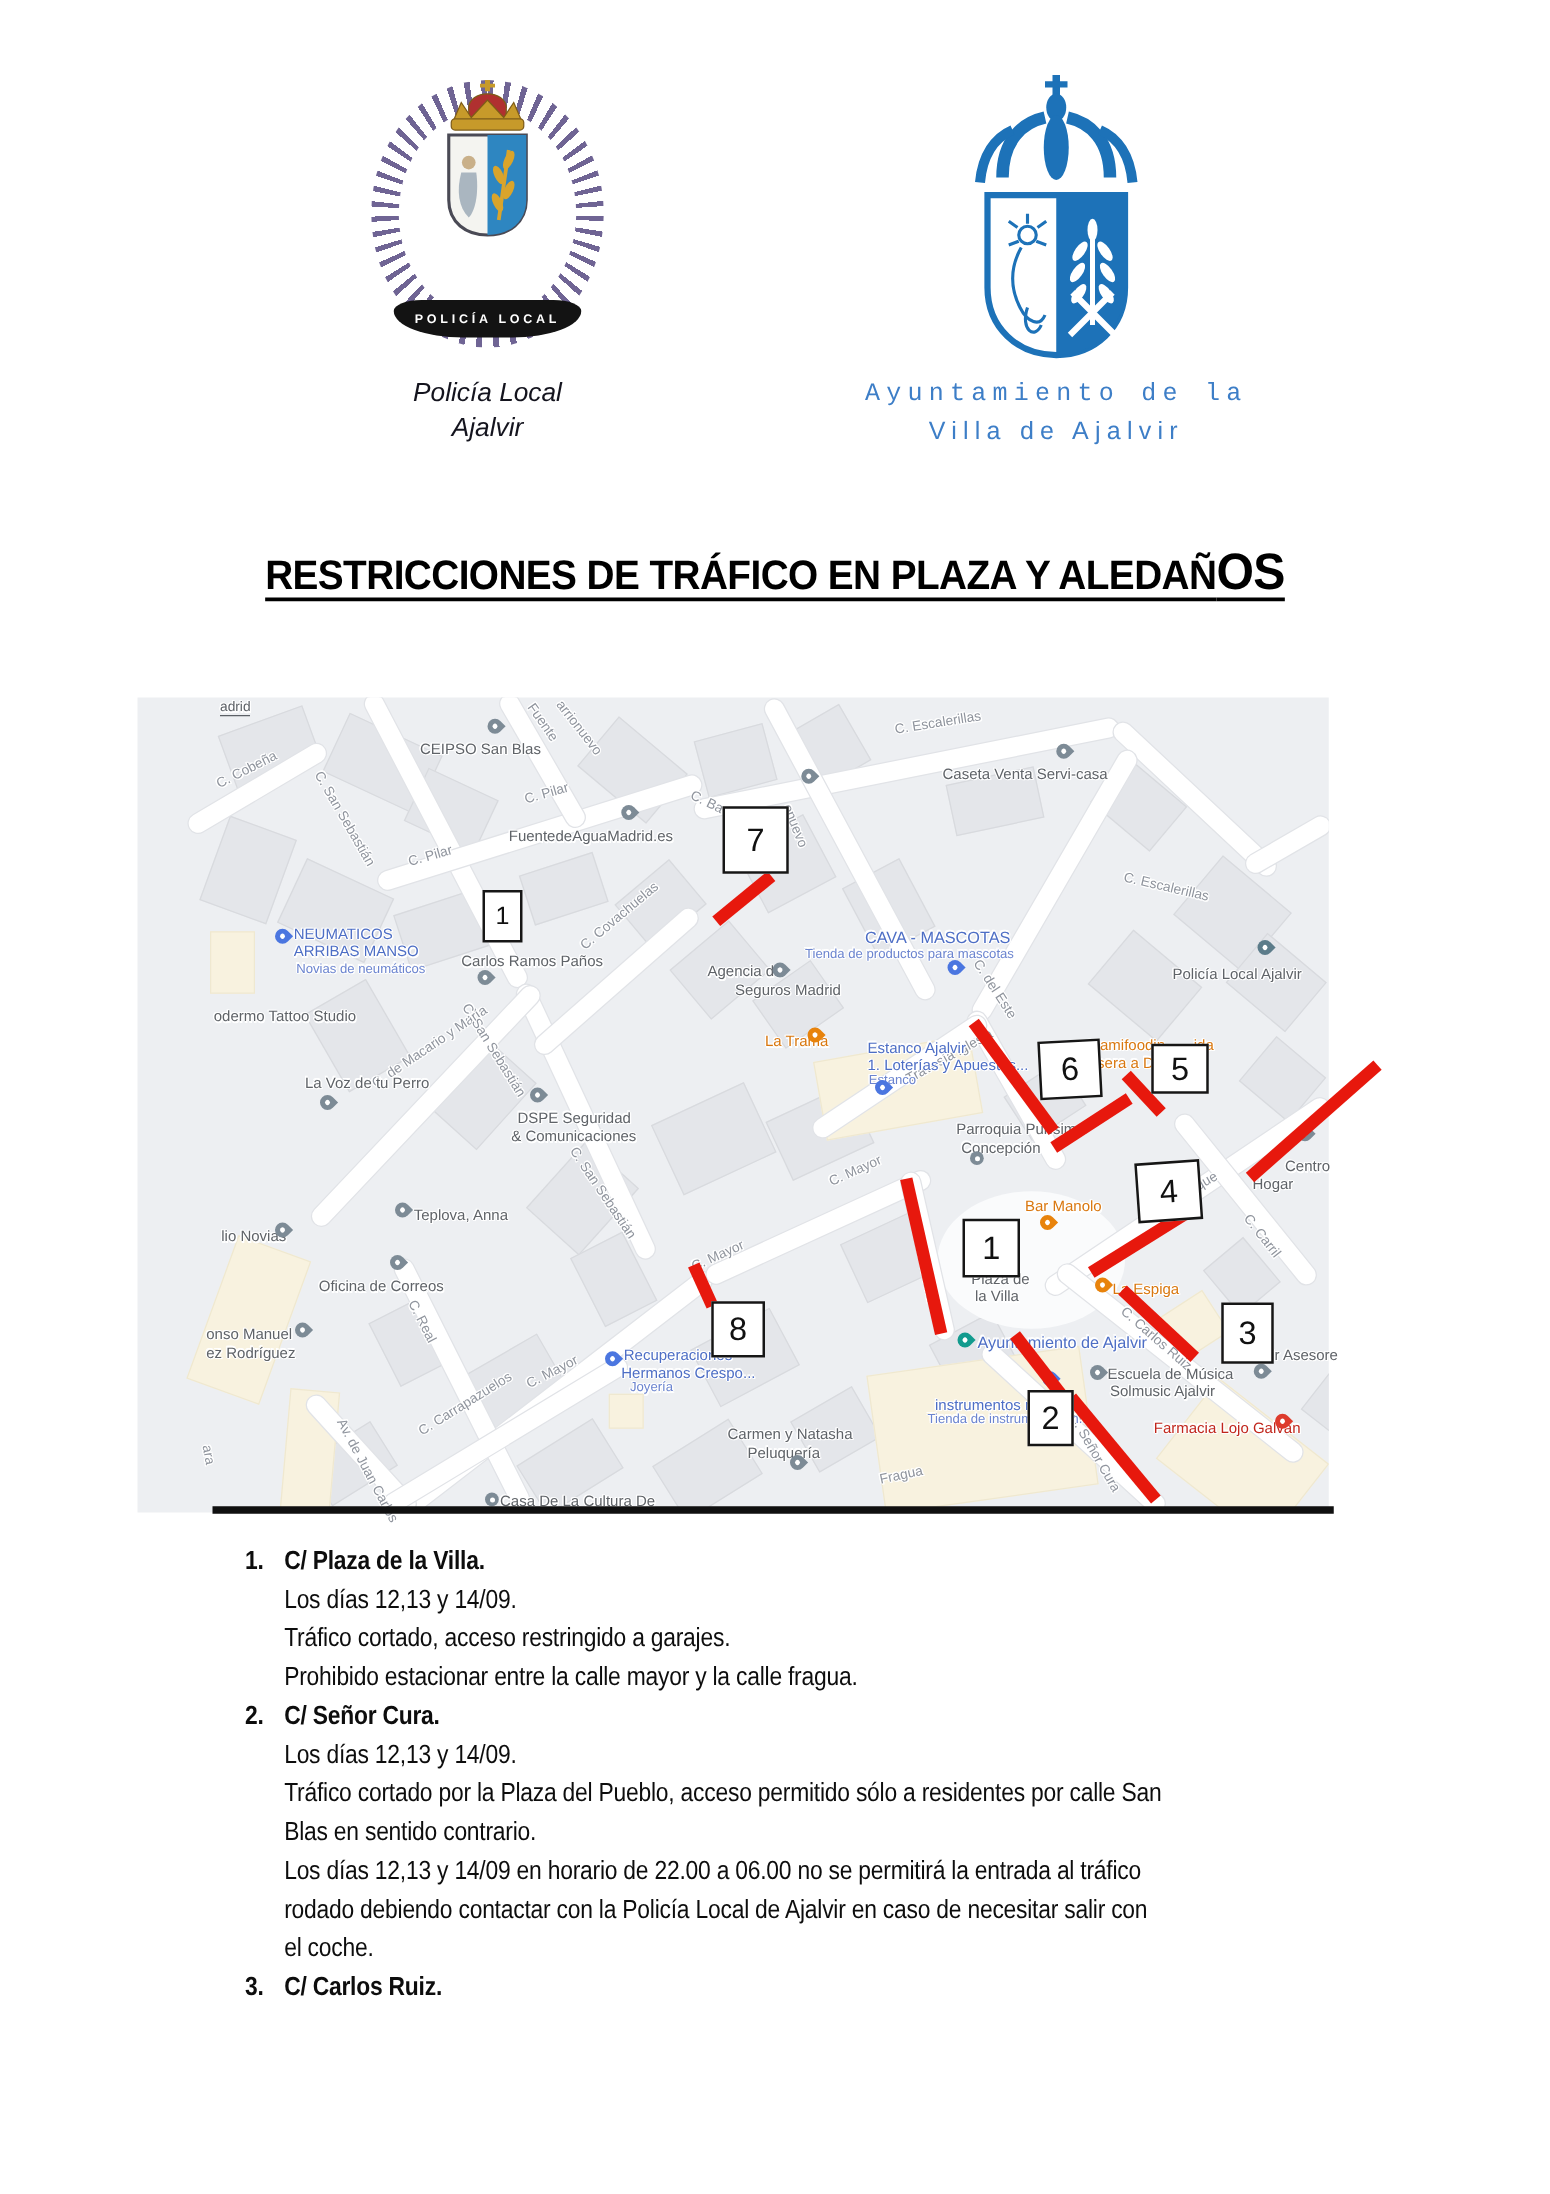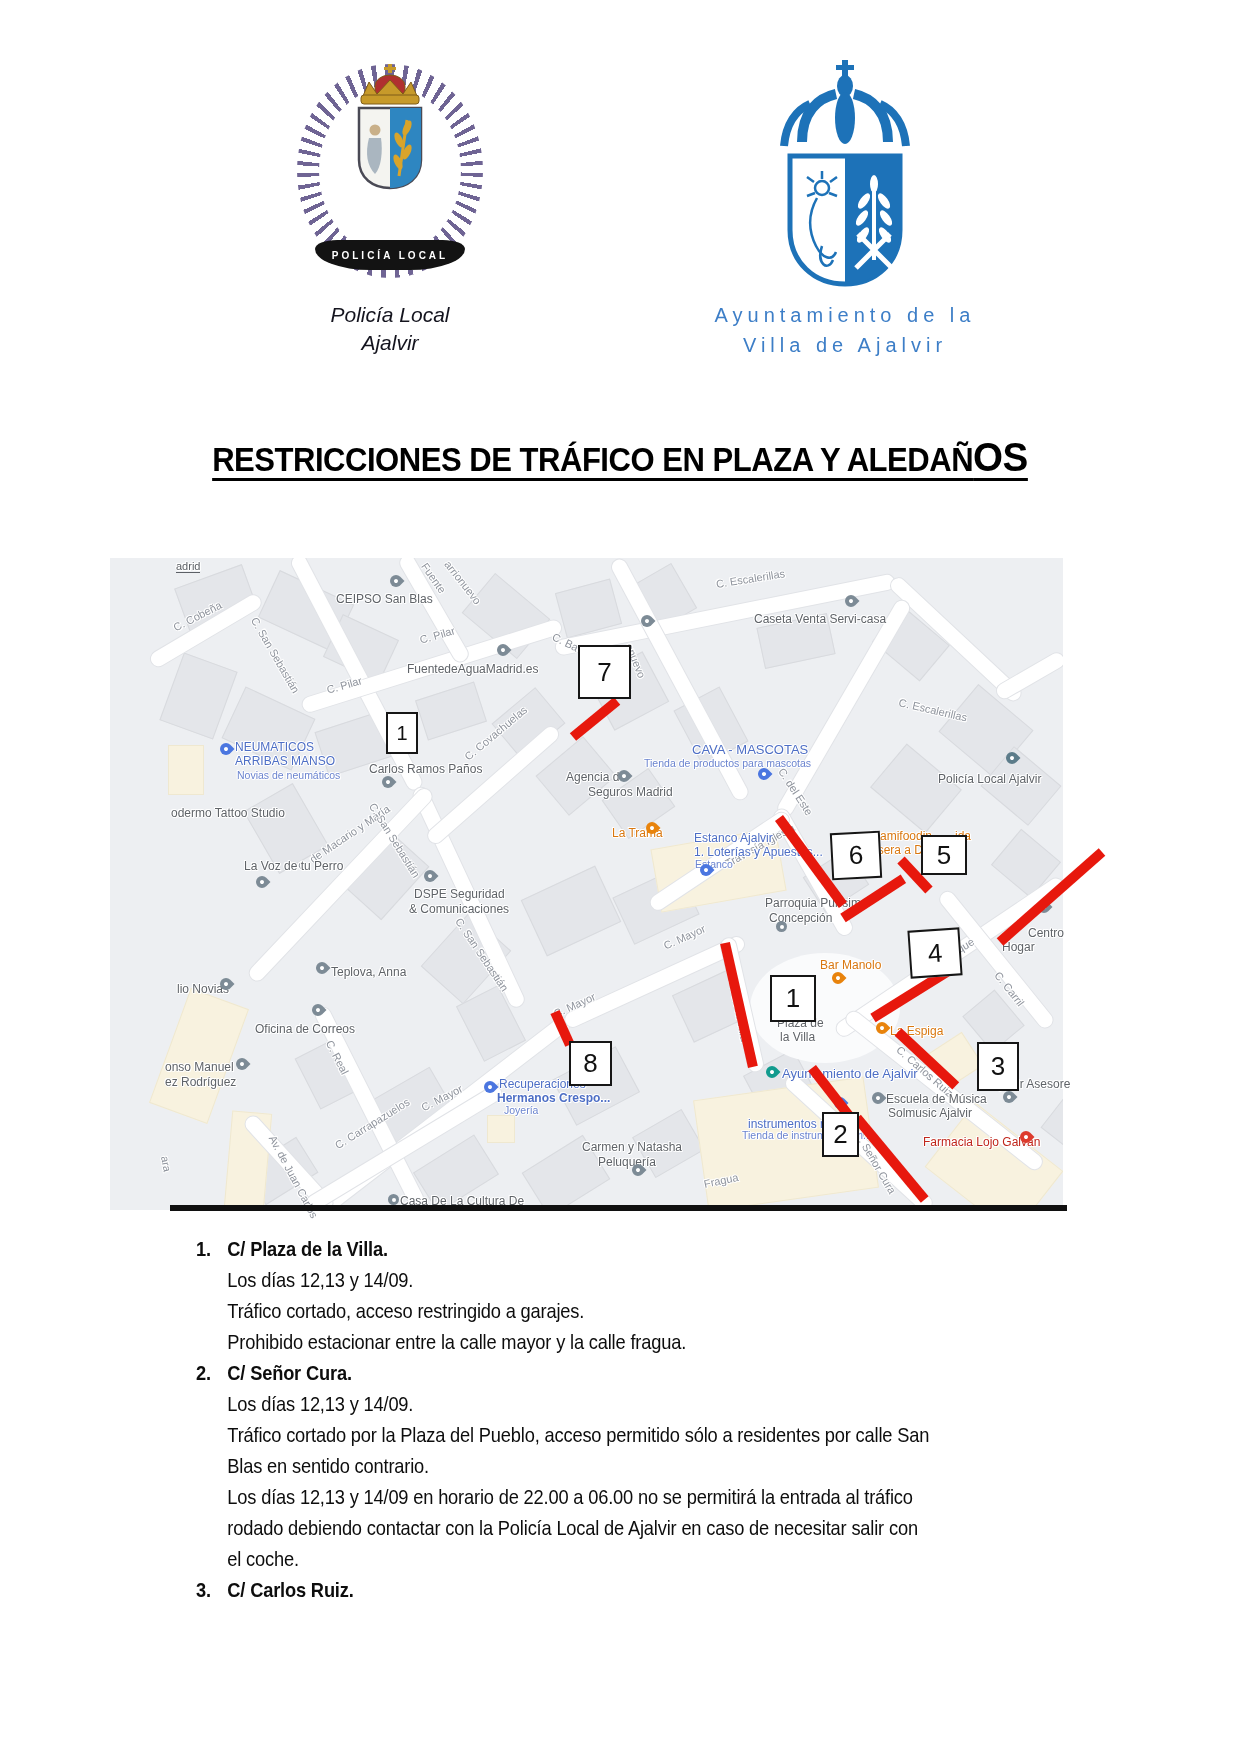--- a/index.html
+++ b/index.html
@@ -112,21 +112,21 @@
       <path d="M86 210 L120 176 M122 210 L88 176" stroke-width="5" fill="none"></path>
       <ellipse cx="104" cy="126" rx="4" ry="9" stroke="none"></ellipse>
       <ellipse cx="94" cy="143" rx="4" ry="9" stroke="none" transform="rotate(35 94 143)"></ellipse>
       <ellipse cx="114" cy="143" rx="4" ry="9" stroke="none" transform="rotate(-35 114 143)"></ellipse>
       <ellipse cx="92" cy="160" rx="4" ry="9" stroke="none" transform="rotate(35 92 160)"></ellipse>
       <ellipse cx="116" cy="160" rx="4" ry="9" stroke="none" transform="rotate(-35 116 160)"></ellipse>
       <ellipse cx="93" cy="177" rx="4" ry="9" stroke="none" transform="rotate(35 93 177)"></ellipse>
       <ellipse cx="115" cy="177" rx="4" ry="9" stroke="none" transform="rotate(-35 115 177)"></ellipse>
     </g>
   </svg>
-  <div class="cap cap-right" style="top:304px;">Ayuntamiento de la</div>
+  <div class="cap cap-right" style="top:304px;font-family:Liberation Mono, monospace;">Ayuntamiento de la</div>
   <div class="cap cap-right" style="top:334px;">Villa de Ajalvir</div>
 
   <div class="doc-title">
     <span class="t-underline">
       <span class="t-main">RESTRICCIONES DE TRÁFICO EN PLAZA Y ALEDAÑ</span><span class="t-suffix">OS</span>
     </span>
   </div>
 
   <div id="map-bg">
 
@@ -271,21 +271,21 @@
     <span class="lbl bl" style="left:235px;top:740px;">NEUMATICOS</span>
     <span class="lbl bl" style="left:235px;top:754px;">ARRIBAS MANSO</span>
     <span class="lbl bls" style="left:237px;top:769px;">Novias de neumáticos</span>
     <span class="lbl bl13" style="left:692px;top:742px;">CAVA - MASCOTAS</span>
     <span class="lbl bls" style="left:644px;top:757px;text-align:center;">Tienda de productos para mascotas</span>
     <span class="lbl bl" style="left:694px;top:831px;">Estanco Ajalvir</span>
     <span class="lbl bl" style="left:694px;top:845px;">1. Loterías y Apuestas...</span>
     <span class="lbl bls" style="left:695px;top:858px;">Estanco</span>
     <span class="lbl bl13" style="left:782px;top:1066px;">Ayuntamiento de Ajalvir</span>
     <span class="lbl bl" style="left:499px;top:1077px;">Recuperaciones</span>
-    <span class="lbl bl" style="left:497px;top:1091px;font-weight:bold;">Hermanos Crespo...</span>
+    <span class="lbl bl" style="left:497px;top:1091px;">Hermanos Crespo...</span>
     <span class="lbl bls" style="left:504px;top:1104px;">Joyería</span>
     <span class="lbl bl" style="left:748px;top:1117px;">instrumentos mus...</span>
     <span class="lbl bls" style="left:742px;top:1129px;">Tienda de instrumentos m...</span>
 
     <span class="lbl ol" style="left:612px;top:826px;">La Trama</span>
     <span class="lbl ol" style="left:820px;top:958px;">Bar Manolo</span>
     <span class="lbl ol" style="left:890px;top:1024px;">La Espiga</span>
     <span class="lbl ol" style="left:870px;top:829px;">Mamifoodin</span>
     <span class="lbl ol" style="left:955px;top:829px;">ida</span>
     <span class="lbl ol" style="left:871px;top:843px;">asera a Do</span>

